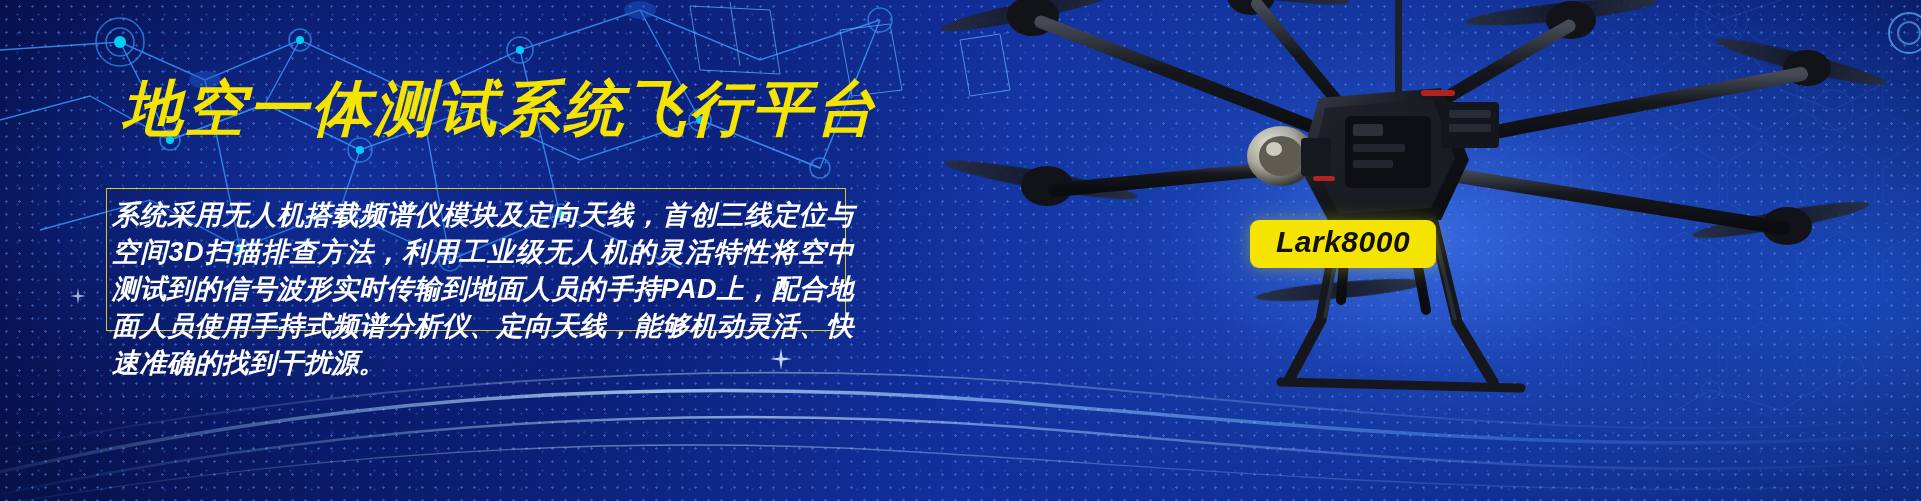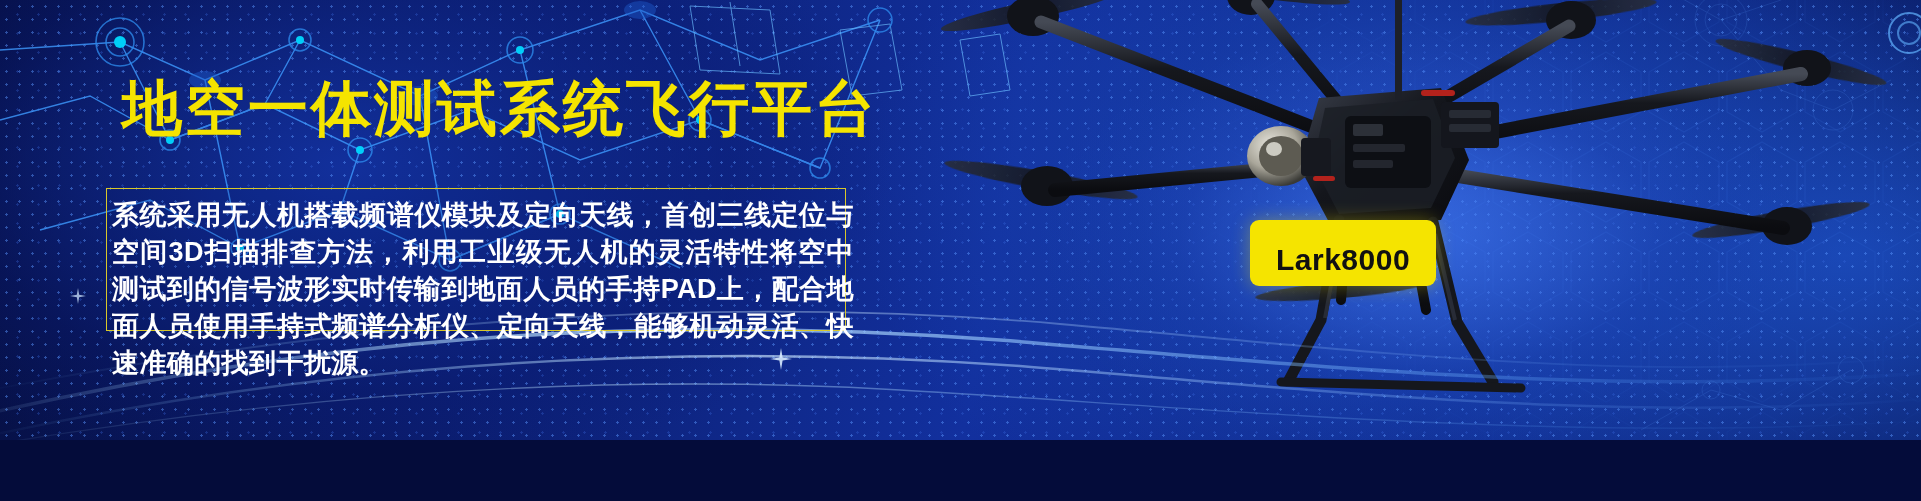--- a/index.html
+++ b/index.html
@@ -7,27 +7,28 @@
   html, body {
     width: 1921px; height: 501px;
     overflow: hidden;
     background: #040c3a;
     font-family: "Liberation Sans", "DejaVu Sans", sans-serif;
   }
 
   #banner {
     position: relative;
     width: 1921px;
-    height: 440px;
+    height: 501px;
     overflow: hidden;
     background:
       radial-gradient(ellipse 700px 420px at 18% 38%, #12309c 0%, rgba(10,28,120,0.35) 55%, rgba(4,12,58,0) 78%),
       radial-gradient(ellipse 760px 520px at 74% 46%, #2a56c8 0%, rgba(26,70,180,0.55) 38%, rgba(6,18,80,0) 74%),
       radial-gradient(ellipse 1000px 600px at 96% 58%, #1a49b8 0%, rgba(12,40,140,0.4) 50%, rgba(4,12,58,0) 80%),
       linear-gradient(100deg, #060f42 0%, #0b1d6e 26%, #12309e 52%, #0d2280 78%, #071346 100%);
+    font-style: italic;
   }
 
   
   .dots {
     position: absolute; inset: 0;
     background-image:
       radial-gradient(circle, rgba(90,150,255,0.55) 1px, transparent 1.4px),
       radial-gradient(circle, rgba(60,110,230,0.35) 1px, transparent 1.4px);
     background-size: 13px 13px, 21px 19px;
     background-position: 0 0, 7px 5px;
@@ -112,21 +113,21 @@
     letter-spacing: .4px;
     text-align: justify;
     text-justify: inter-character;
   }
 
   
   #badge {
     position: absolute;
     left: 1250px;
     top: 220px;
-    padding: 22px 26px 8px 26px;
+    padding: 4px 26px 8px 26px;
     background: #F5E400;
     border-radius: 9px;
     color: #111111;
     font-size: 30px;
     font-weight: 700;
     letter-spacing: .5px;
     line-height: 36px;
     box-shadow: 0 0 18px rgba(245,228,0,0.35);
   }
 

